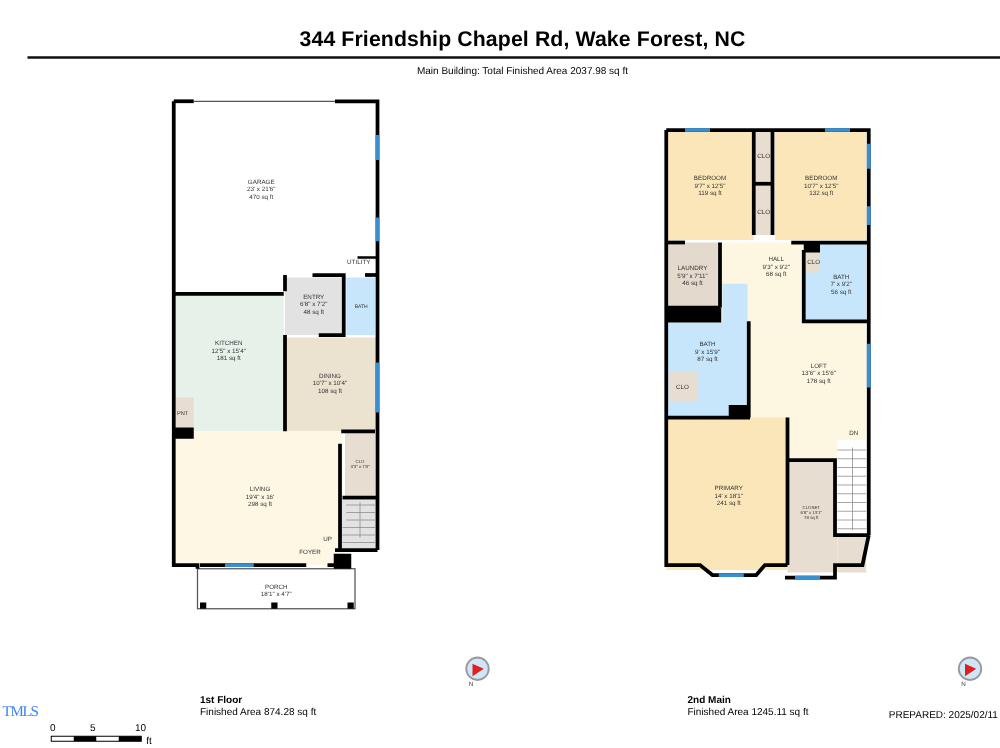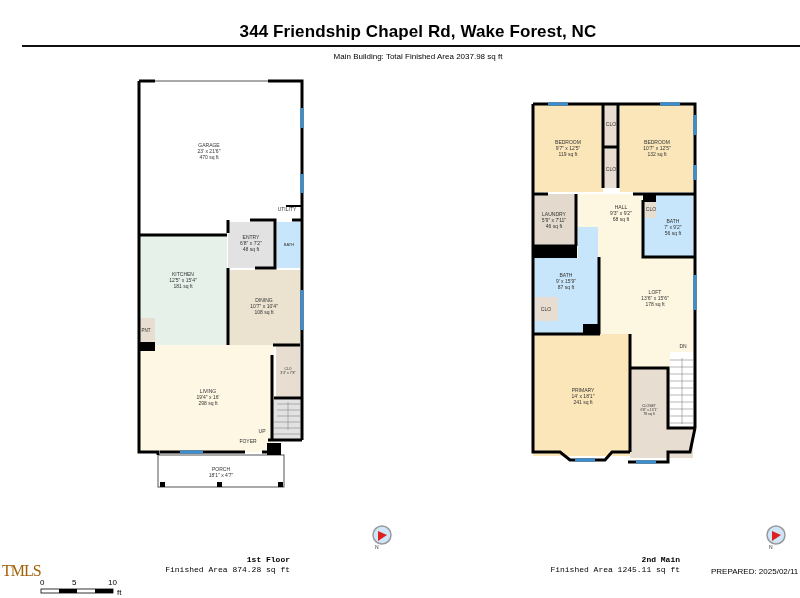--- a/index.html
+++ b/index.html
@@ -2,23 +2,23 @@
 <html><head>
 <meta charset="utf-8">
 <style>
   html, body { margin:0; padding:0; background:#fff; }
   body { width:800px; height:598px; position:relative; overflow:hidden; font-family:"Liberation Sans", sans-serif; color:#000; }
   .title { position:absolute; left:0; width:836px; top:22px; text-align:center; font-size:17px; font-weight:bold; letter-spacing:0.1px; }
   .rule { position:absolute; left:22px; width:778px; top:45px; height:2px; background:#111; }
   .subtitle { position:absolute; left:0; width:836px; top:52px; text-align:center; font-size:8px; }
   svg.plan { position:absolute; left:0; top:0; }
   .lbl { font-family:"Liberation Sans", sans-serif; fill:#333; text-anchor:middle; }
-  .floorcap { position:absolute; text-align:right; font-size:8px; line-height:10px;font-family:Liberation Mono, monospace; }
+  .floorcap { position:absolute; text-align:left; font-size:8px; line-height:10px; }
   .floorcap b { font-weight:bold; }
-  .mls { position:absolute; left:2px; top:562px; font-size:16px; font-family:"Liberation Serif", serif; letter-spacing:-1px; color:#a16207; }
+  .mls { position:absolute; left:2px; top:562px; font-size:12px; font-family:"Liberation Serif", serif; letter-spacing:-1px; color:#3b82f6; }
   .prepared { position:absolute; left:711px; top:567px; font-size:8px; }
   .scale { position:absolute; left:40px; top:578px; }
 </style>
 </head>
 <body>
 
 <div class="title">344 Friendship Chapel Rd, Wake Forest, NC</div>
 <div class="rule"></div>
 <div class="subtitle">Main Building: Total Finished Area 2037.98 sq ft</div>
 

